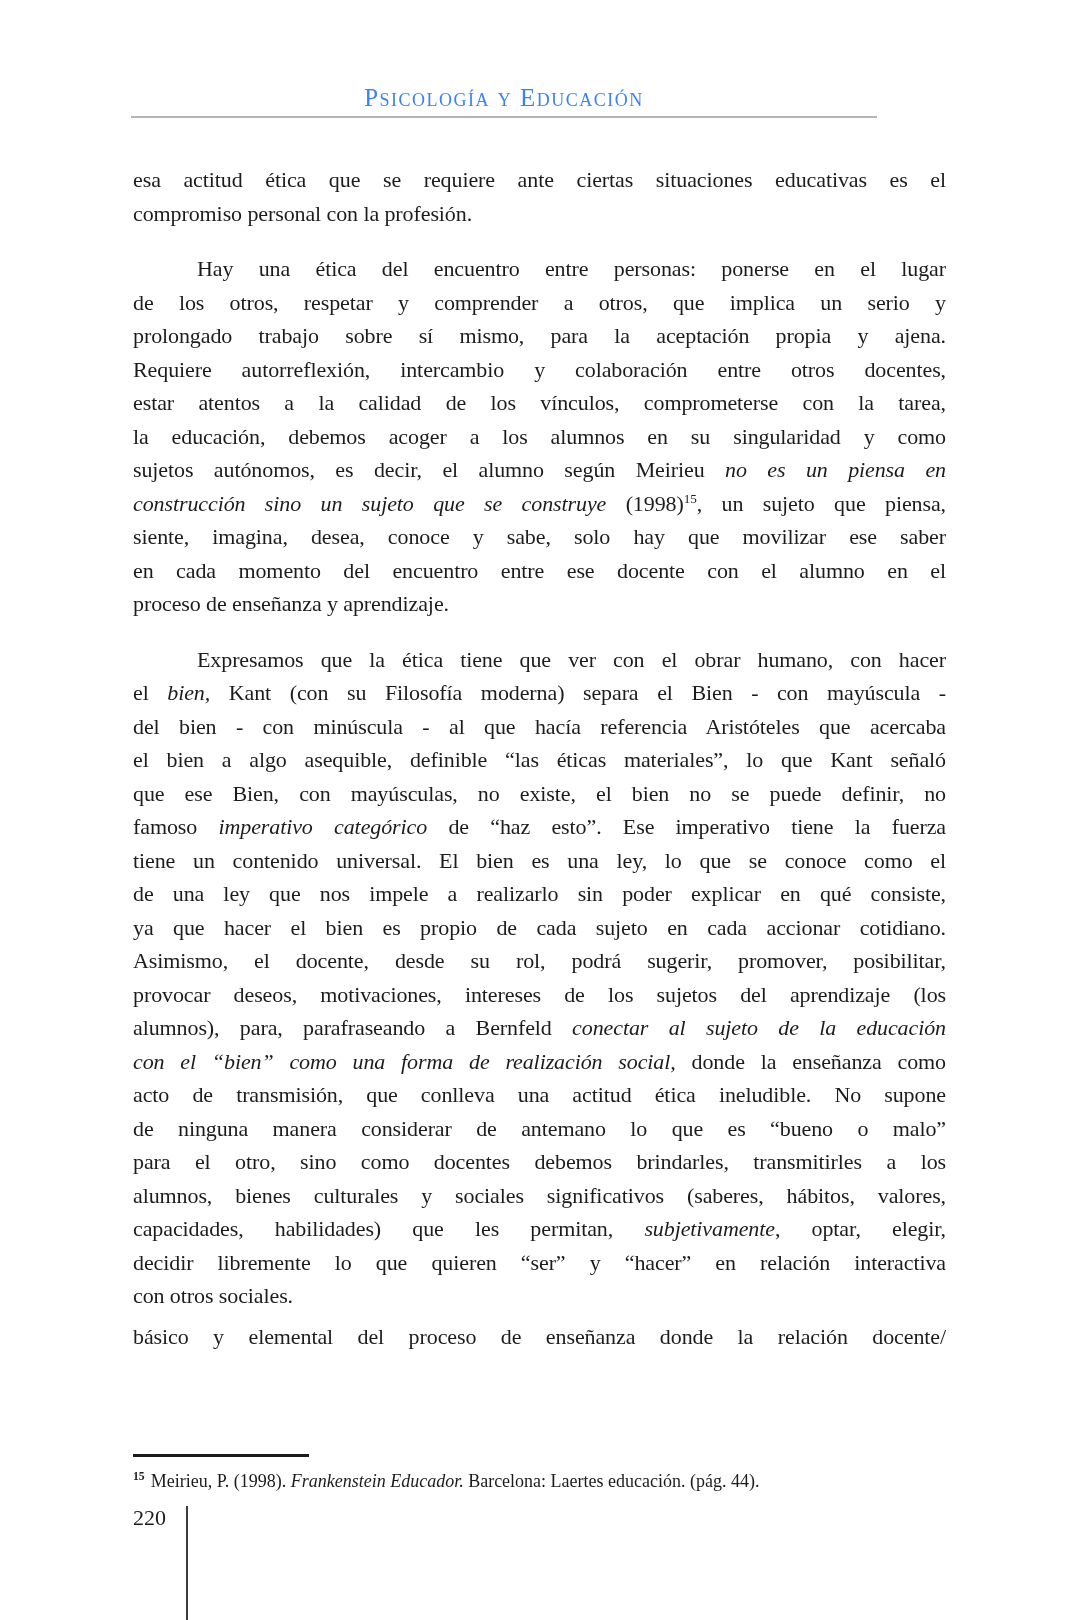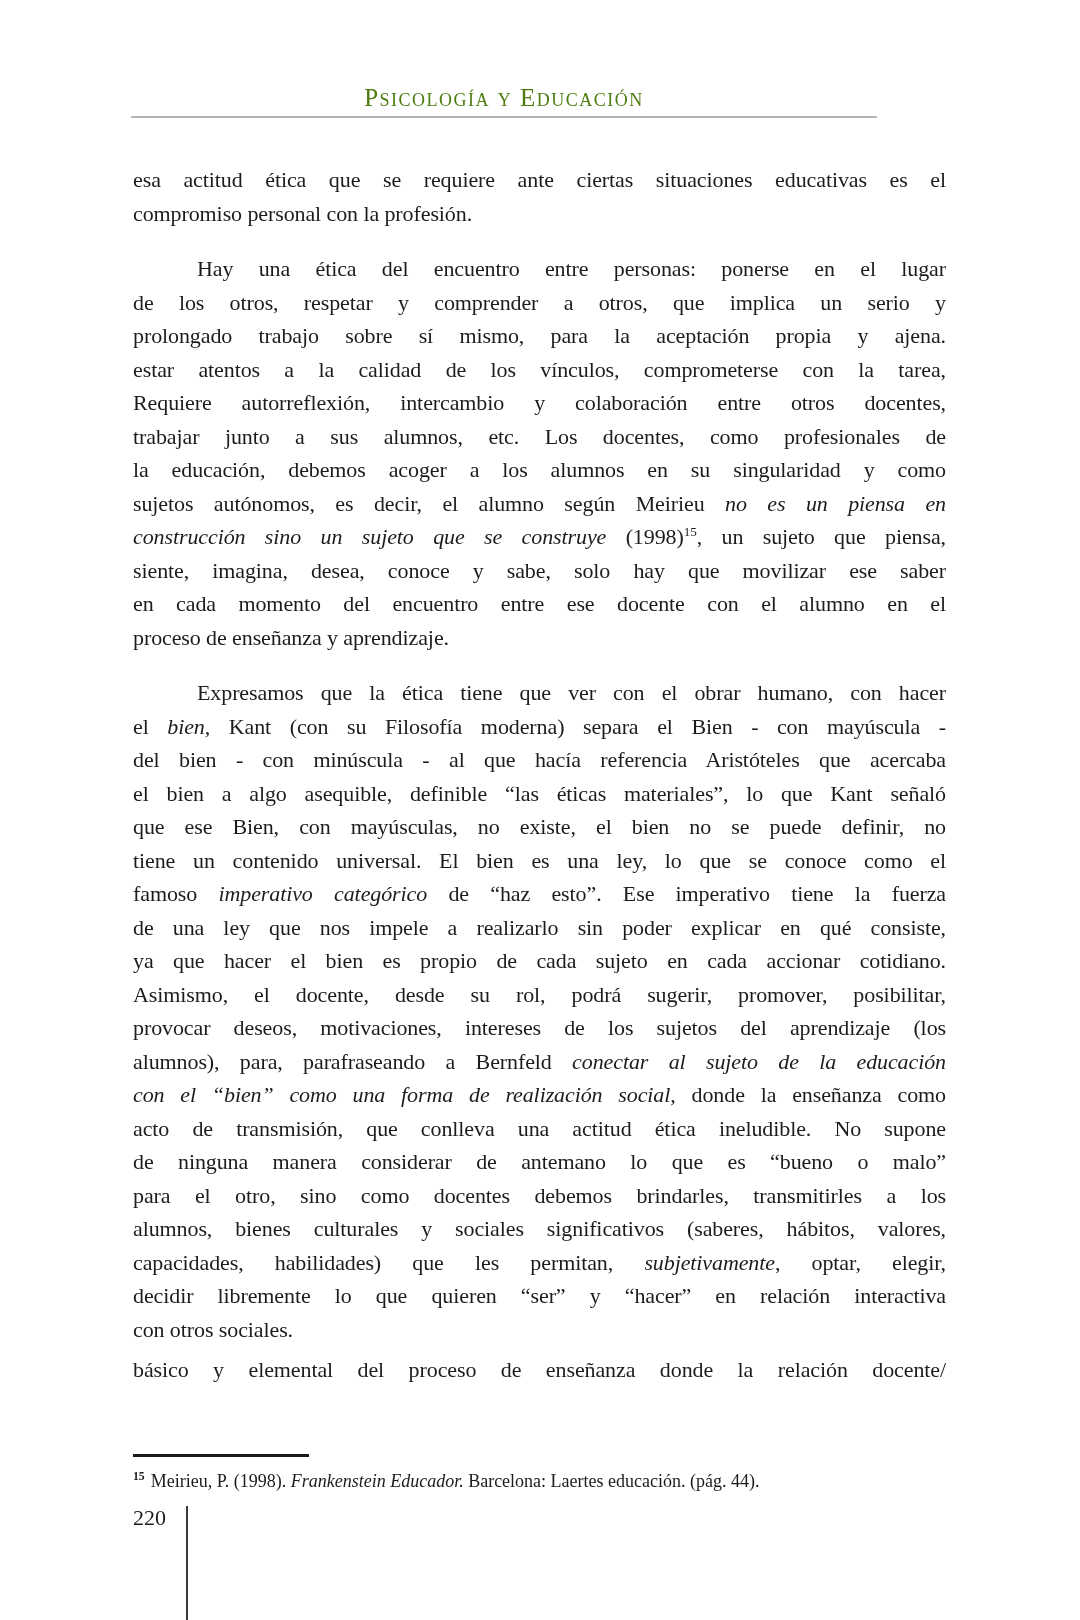--- a/index.html
+++ b/index.html
@@ -3,21 +3,21 @@
 <meta charset="utf-8">
 <style>
   html,body{margin:0;padding:0;background:#ffffff;}
   .page{
     position:relative;width:1080px;height:1620px;background:#ffffff;
     overflow:hidden;font-family:"Liberation Serif", serif;color:#1c1c1c;
   }
   .running-head{
     position:absolute;left:131px;top:84px;width:746px;
     text-align:center;font-variant:small-caps;font-size:25px;
-    letter-spacing:1.5px;color:#4d7c0f;white-space:nowrap;
+    letter-spacing:1.5px;color:#3b82f6;white-space:nowrap;
   }
   .head-rule{
     position:absolute;left:131px;top:116px;width:746px;height:2px;
     background:#b4b4b4;
   }
   .body-text{
     position:absolute;left:133px;top:163px;width:813px;
     font-size:22px;letter-spacing:-0.1px;
   }
   .para{margin:0 0 7px 0;}
@@ -58,38 +58,37 @@
 
   <div class="body-text">
       <div class="para">
         <div class="line j"><span>esa actitud ética que se requiere ante ciertas situaciones educativas es el</span></div>
         <div class="line"><span>compromiso personal con la profesión.</span></div>
       </div>
       <div class="para">
         <div class="line j indent"><span>Hay una ética del encuentro entre personas: ponerse en el lugar</span></div>
         <div class="line j"><span>de los otros, respetar y comprender a otros, que implica un serio y</span></div>
         <div class="line j"><span>prolongado trabajo sobre sí mismo, para la aceptación propia y ajena.</span></div>
+        <div class="line j"><span>Requiere autorreflexión, intercambio y colaboración entre otros docentes,</span></div>
         <div class="line j"><span>estar atentos a la calidad de los vínculos, comprometerse con la tarea,</span></div>
-        <div class="line j"><span>Requiere autorreflexión, intercambio y colaboración entre otros docentes,</span></div>
-        <div class="line j"><span>trabajar junto a sus alumnos, etc. Los docentes, como profesionales de</span></div>
         <div class="line j"><span>la educación, debemos acoger a los alumnos en su singularidad y como</span></div>
         <div class="line j"><span>sujetos autónomos, es decir, el alumno según Meirieu </span><span class="it">no es un piensa en</span></div>
         <div class="line j"><span class="it">construcción sino un sujeto que se construye</span><span> (1998)</span><span class="sup">15</span><span>, un sujeto que piensa,</span></div>
         <div class="line j"><span>siente, imagina, desea, conoce y sabe, solo hay que movilizar ese saber</span></div>
         <div class="line j"><span>en cada momento del encuentro entre ese docente con el alumno en el</span></div>
         <div class="line"><span>proceso de enseñanza y aprendizaje.</span></div>
       </div>
       <div class="para">
         <div class="line j indent"><span>Expresamos que la ética tiene que ver con el obrar humano, con hacer</span></div>
         <div class="line j"><span>el </span><span class="it">bien,</span><span> Kant (con su Filosofía moderna) separa el Bien - con mayúscula -</span></div>
         <div class="line j"><span>del bien - con minúscula - al que hacía referencia Aristóteles que acercaba</span></div>
         <div class="line j"><span>el bien a algo asequible, definible “las éticas materiales”, lo que Kant señaló</span></div>
         <div class="line j"><span>que ese Bien, con mayúsculas, no existe, el bien no se puede definir, no</span></div>
+        <div class="line j"><span>famoso </span><span class="it">imperativo categórico</span><span> de “haz esto”. Ese imperativo tiene la fuerza</span></div>
         <div class="line j"><span>tiene un contenido universal. El bien es una ley, lo que se conoce como el</span></div>
-        <div class="line j"><span>famoso </span><span class="it">imperativo categórico</span><span> de “haz esto”. Ese imperativo tiene la fuerza</span></div>
         <div class="line j"><span>de una ley que nos impele a realizarlo sin poder explicar en qué consiste,</span></div>
         <div class="line j"><span>ya que hacer el bien es propio de cada sujeto en cada accionar cotidiano.</span></div>
         <div class="line j"><span>Asimismo, el docente, desde su rol, podrá sugerir, promover, posibilitar,</span></div>
         <div class="line j"><span>provocar deseos, motivaciones, intereses de los sujetos del aprendizaje (los</span></div>
         <div class="line j"><span>alumnos), para, parafraseando a Bernfeld </span><span class="it">conectar al sujeto de la educación</span></div>
         <div class="line j"><span class="it">con el “bien” como una forma de realización social,</span><span> donde la enseñanza como</span></div>
         <div class="line j"><span>acto de transmisión, que conlleva una actitud ética ineludible. No supone</span></div>
         <div class="line j"><span>de ninguna manera considerar de antemano lo que es “bueno o malo”</span></div>
         <div class="line j"><span>para el otro, sino como docentes debemos brindarles, transmitirles a los</span></div>
         <div class="line j"><span>alumnos, bienes culturales y sociales significativos (saberes, hábitos, valores,</span></div>

